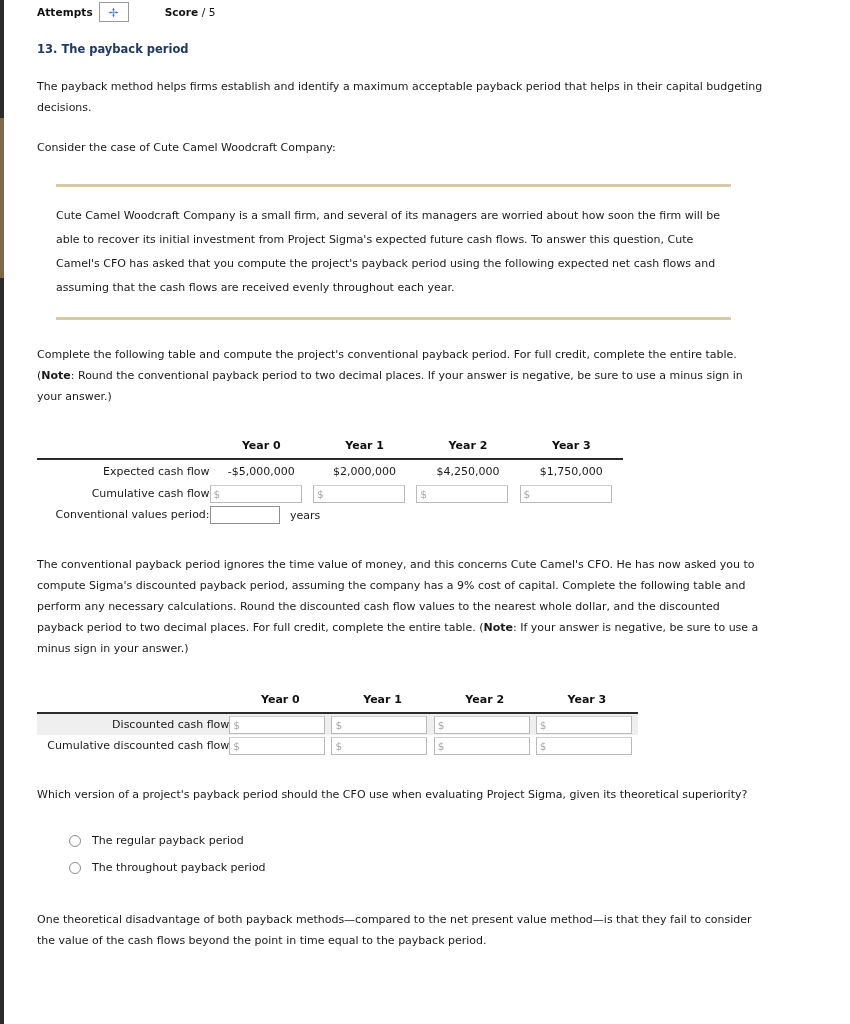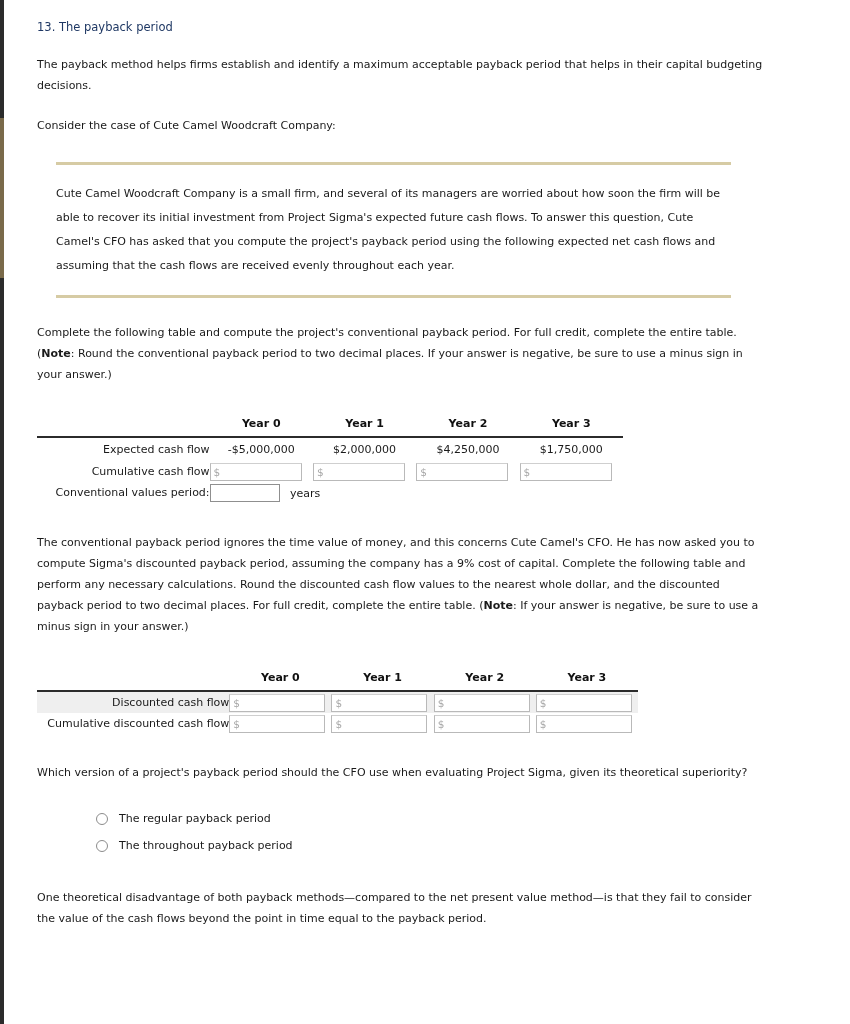--- a/index.html
+++ b/index.html
@@ -68,21 +68,21 @@
     font-size: 10.5px;
     margin-left: 36px;
     color: #111;
   }
   .score-label .slash-total { font-weight: normal; }
 
   
   .q-heading {
     margin: 20px 0 0 33px;
     font-size: 11.5px;
-    font-weight: normal;
+    font-weight: bold;
     color: #1f3864;
   }
 
   
   .para {
     margin: 0 0 0 33px;
     width: 730px;
     line-height: 21px;
     font-size: 11px;
     color: #1a1a1a;
@@ -178,21 +178,21 @@
     padding: 1px 3px;
     outline: none;
   }
   .years-lbl {
     margin-left: 7px;
     font-size: 11px;
     vertical-align: middle;
   }
 
   
-  .radio-group { margin: 22px 0 12px 0; padding-left: 27px; }
+  .radio-group { margin: 22px 0 12px 0; }
   .radio-row {
     display: flex;
     align-items: center;
     margin-left: 65px;
     height: 27px;
     font-size: 11px;
   }
   .radio-mark {
     width: 10px;
     height: 10px;
@@ -204,20 +204,38 @@
   }
 </style>
 </head>
 <body>
 
 <div class="left-edge-strip"></div>
 <div class="left-edge-gap"></div>
 
 <div class="page">
 
+  <div class="attempt-bar">
+    <span class="attempt-label">Attempts</span>
+    <span class="attempt-box">
+      <span>
+        <svg width="11" height="11" viewBox="0 0 11 11">
+          <path d="M5.5 0.4 L6.6 3.1 L5.5 4.2 L4.4 3.1 Z" fill="#3f6fd1"></path>
+          <path d="M5.5 10.6 L4.4 7.9 L5.5 6.8 L6.6 7.9 Z" fill="#3f6fd1"></path>
+          <path d="M0.4 5.5 L3.1 4.4 L4.2 5.5 L3.1 6.6 Z" fill="#3f6fd1"></path>
+          <path d="M10.6 5.5 L7.9 6.6 L6.8 5.5 L7.9 4.4 Z" fill="#3f6fd1"></path>
+          <circle cx="5.5" cy="5.5" r="1.3" fill="#6f95de"></circle>
+        </svg>
+      </span>
+    </span>
+    <span class="score-label">
+      <span>Score</span>
+      <span class="slash-total">/ 5</span>
+    </span>
+  </div>
 
   <div class="q-heading">13. The payback period</div>
 
   <p class="para first">The payback method helps firms establish and identify a maximum acceptable payback period that helps in their capital budgeting decisions.</p>
   <p class="para gap">Consider the case of Cute Camel Woodcraft Company:</p>
 
   <div class="callout">
     <p>Cute Camel Woodcraft Company is a small firm, and several of its managers are worried about how soon the firm will be able to recover its initial investment from Project Sigma's expected future cash flows. To answer this question, Cute Camel's CFO has asked that you compute the project's payback period using the following expected net cash flows and assuming that the cash flows are received evenly throughout each year.</p>
   </div>
 

